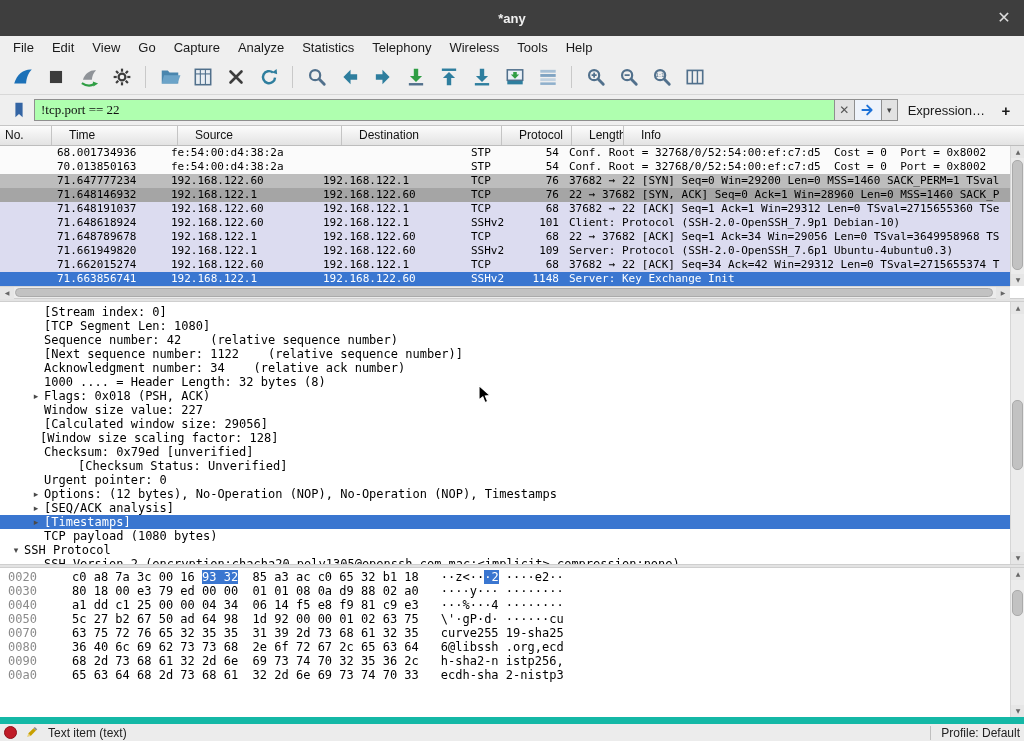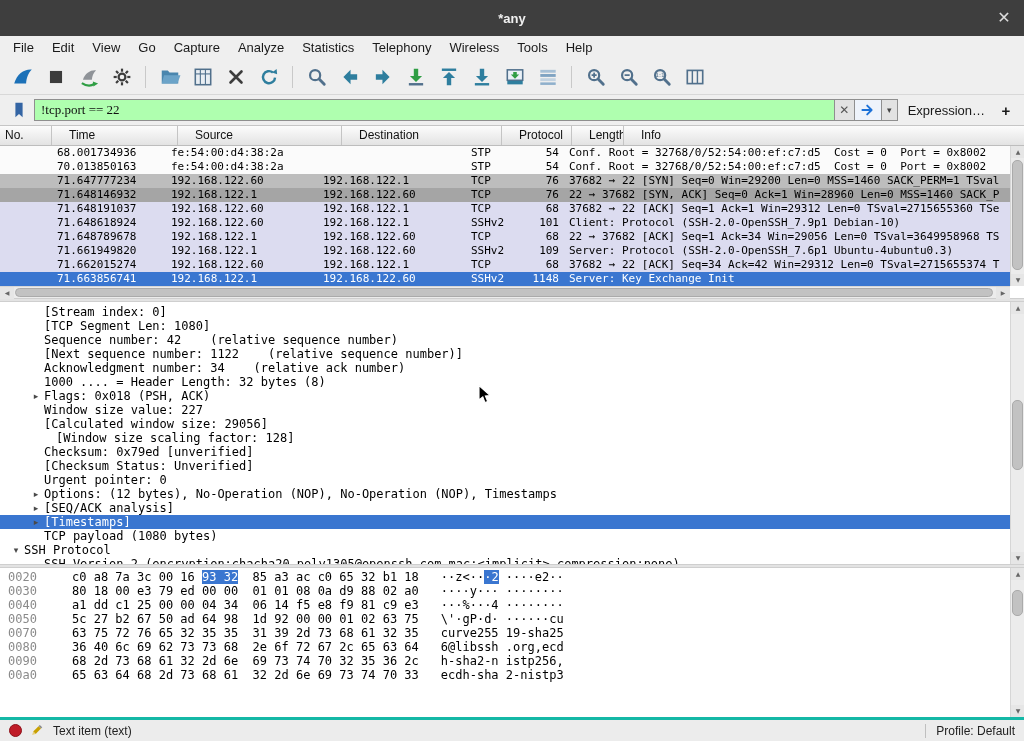--- a/index.html
+++ b/index.html
@@ -74,21 +74,21 @@
   .hexpane{height:149px;flex:none;background:#fff;overflow:hidden;position:relative;font-family:"DejaVu Sans Mono",monospace;font-size:12px;color:#000;}
   .hex-rows{padding-top:2px;}
   .x-row{height:14px;line-height:14px;display:flex;white-space:pre;}
   .x-off{color:#8a8a8a;margin-left:8px;width:40px;flex:none;}
   .x-hex{margin-left:24px;flex:none;}
   .x-ascii{margin-left:22px;flex:none;}
   .hl{background:var(--sel);color:#fff;}
   .hex-vscroll{top:0;height:149px;right:0;}
 
   
-  .statusbar{height:24px;flex:none;display:flex;align-items:center;background:#ececec;border-top:3px solid #14b8a6;padding:0 9px;font-size:12px;color:#222;}
+  .statusbar{height:24px;flex:none;display:flex;align-items:center;background:#ececec;border-top:7px solid #14b8a6;padding:0 4px;font-size:12px;color:#222;}
   .expert-dot{width:13px;height:13px;border-radius:50%;background:#c01c28;border:1px solid #8e1119;flex:none;}
   .pencil{margin-left:7px;flex:none;display:flex;}
   .ctx-label{margin-left:9px;white-space:nowrap;}
   .sb-spacer{flex:1;}
   .stats{white-space:nowrap;margin-top:40px;}
   .vsep{width:1px;height:14px;background:#bfbfbf;margin:0 10px;}
   .profile{white-space:nowrap;}
 
   .cursor{position:absolute;left:478px;top:385px;pointer-events:none;z-index:50;}
 </style>
@@ -403,23 +403,23 @@
     <div class="details-lines" id="details-lines">
         <div class="d-line" style="padding-left: 28px;"><span class="d-arrow"></span><span>[Stream index: 0]</span></div>
         <div class="d-line" style="padding-left: 28px;"><span class="d-arrow"></span><span>[TCP Segment Len: 1080]</span></div>
         <div class="d-line" style="padding-left: 28px;"><span class="d-arrow"></span><span>Sequence number: 42    (relative sequence number)</span></div>
         <div class="d-line" style="padding-left: 28px;"><span class="d-arrow"></span><span>[Next sequence number: 1122    (relative sequence number)]</span></div>
         <div class="d-line" style="padding-left: 28px;"><span class="d-arrow"></span><span>Acknowledgment number: 34    (relative ack number)</span></div>
         <div class="d-line" style="padding-left: 28px;"><span class="d-arrow"></span><span>1000 .... = Header Length: 32 bytes (8)</span></div>
         <div class="d-line" style="padding-left: 28px;"><span class="d-arrow">▸</span><span>Flags: 0x018 (PSH, ACK)</span></div>
         <div class="d-line" style="padding-left: 28px;"><span class="d-arrow"></span><span>Window size value: 227</span></div>
         <div class="d-line" style="padding-left: 28px;"><span class="d-arrow"></span><span>[Calculated window size: 29056]</span></div>
-        <div class="d-line" style="padding-left: 40px;"><span class="d-arrow"></span><span>[Window size scaling factor: 128]</span></div>
+        <div class="d-line" style="padding-left: 24px;"><span class="d-arrow"></span><span>[Window size scaling factor: 128]</span></div>
         <div class="d-line" style="padding-left: 28px;"><span class="d-arrow"></span><span>Checksum: 0x79ed [unverified]</span></div>
-        <div class="d-line" style="padding-left: 28px;"><span class="d-arrow"></span><span>[Checksum Status: Unverified]</span></div>
+        <div class="d-line" style="padding-left: 28px; gap: 34px;"><span class="d-arrow"></span><span>[Checksum Status: Unverified]</span></div>
         <div class="d-line" style="padding-left: 28px;"><span class="d-arrow"></span><span>Urgent pointer: 0</span></div>
         <div class="d-line" style="padding-left: 28px;"><span class="d-arrow">▸</span><span>Options: (12 bytes), No-Operation (NOP), No-Operation (NOP), Timestamps</span></div>
         <div class="d-line" style="padding-left: 28px;"><span class="d-arrow">▸</span><span>[SEQ/ACK analysis]</span></div>
         <div class="d-line selected" style="padding-left: 28px;"><span class="d-arrow">▸</span><span>[Timestamps]</span></div>
         <div class="d-line" style="padding-left: 28px;"><span class="d-arrow"></span><span>TCP payload (1080 bytes)</span></div>
         <div class="d-line" style="padding-left: 8px;"><span class="d-arrow">▾</span><span>SSH Protocol</span></div>
         <div class="d-line" style="padding-left: 28px;"><span class="d-arrow"></span><span>SSH Version 2 (encryption:chacha20-poly1305@openssh.com mac:&lt;implicit&gt; compression:none)</span></div>
       </div>
     <div class="vscroll details-vscroll">
       <span class="sb-btn" style="top:0;left:0;">▲</span>

